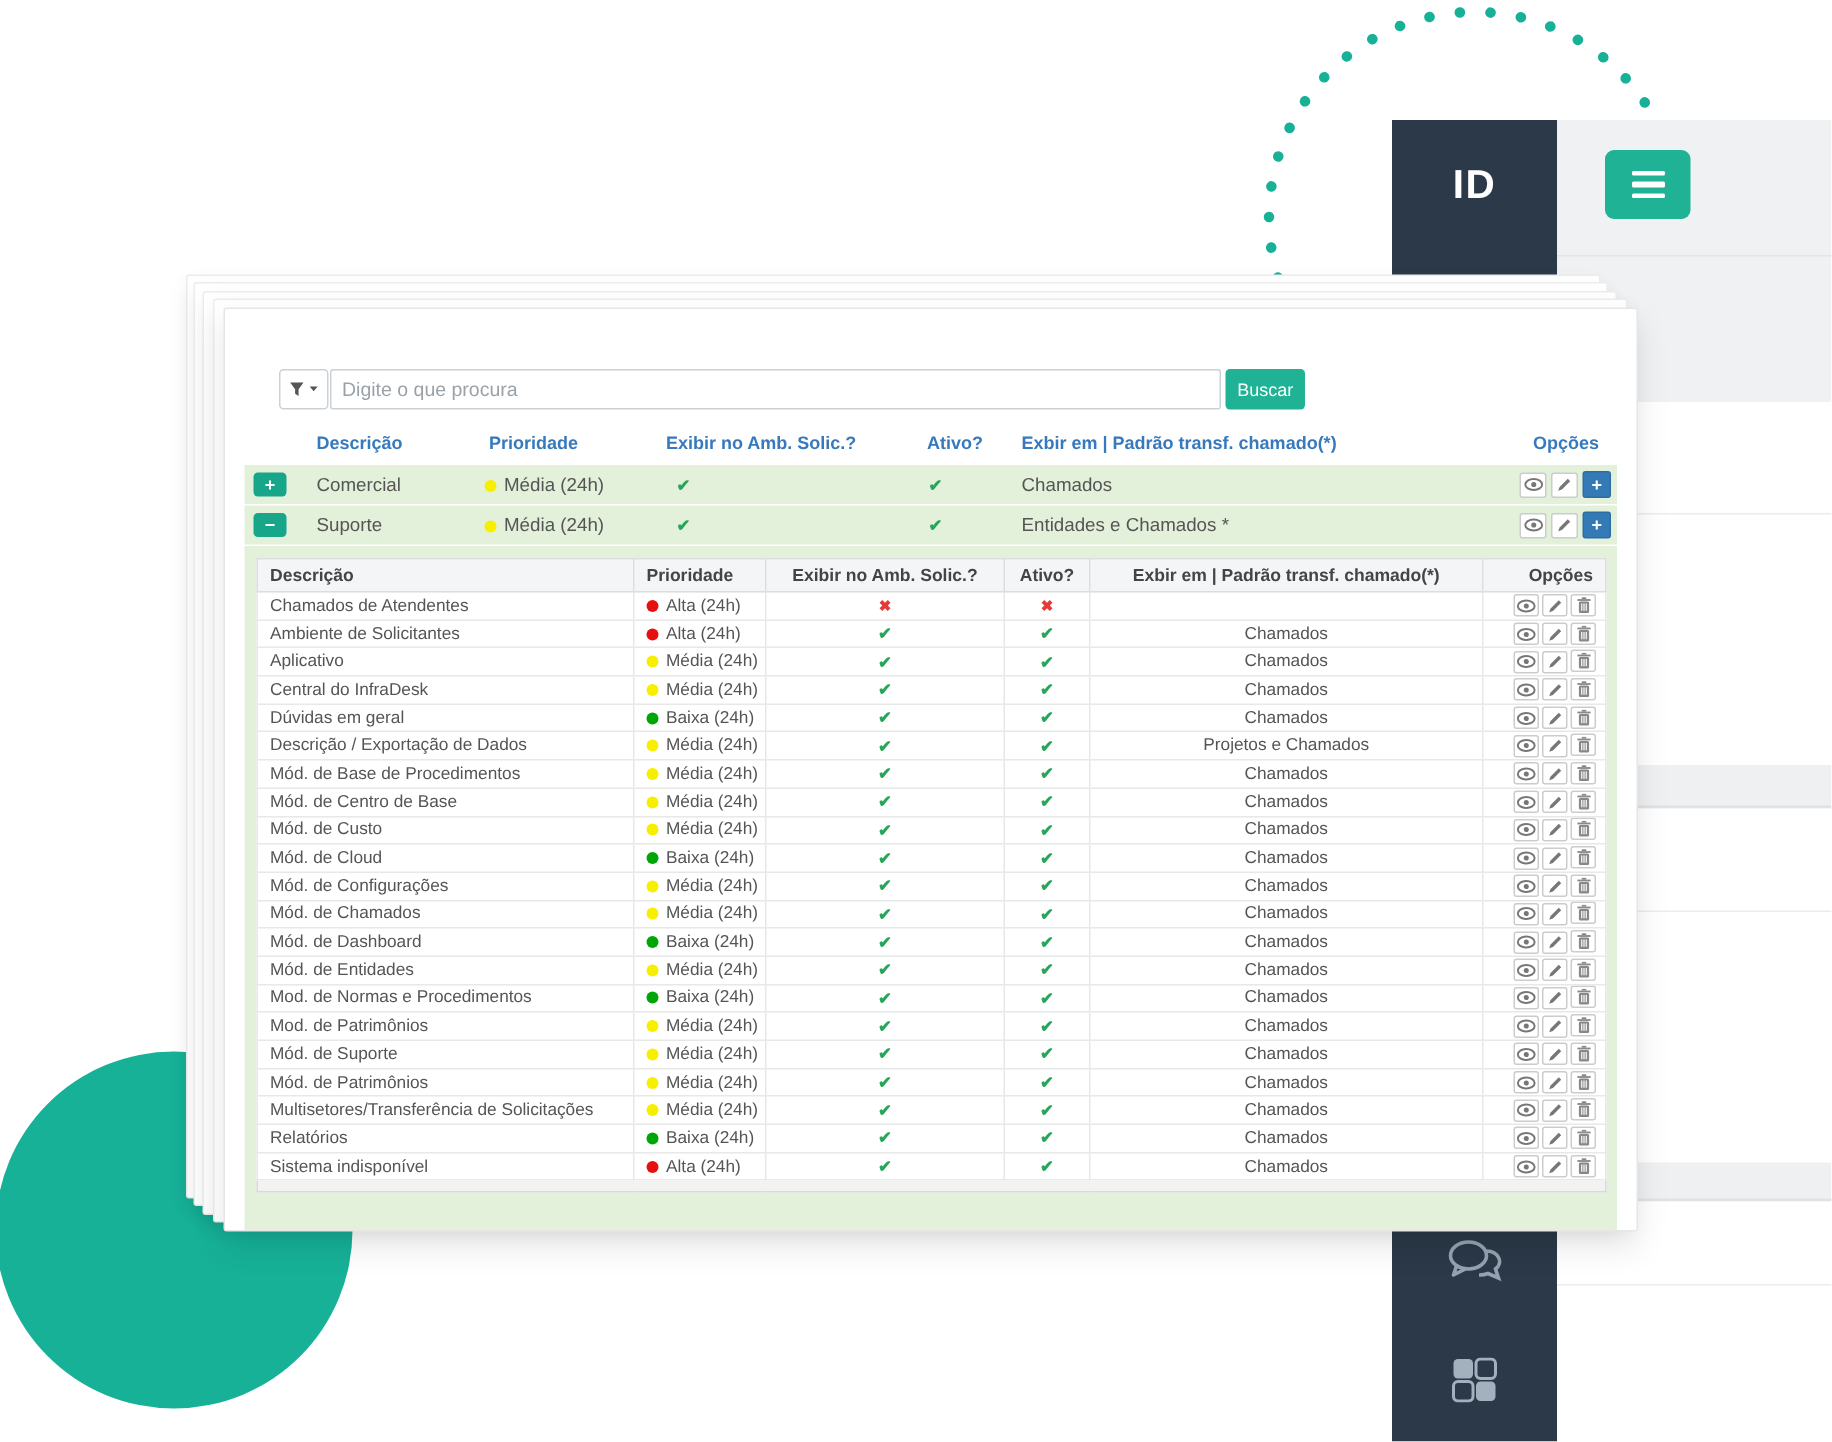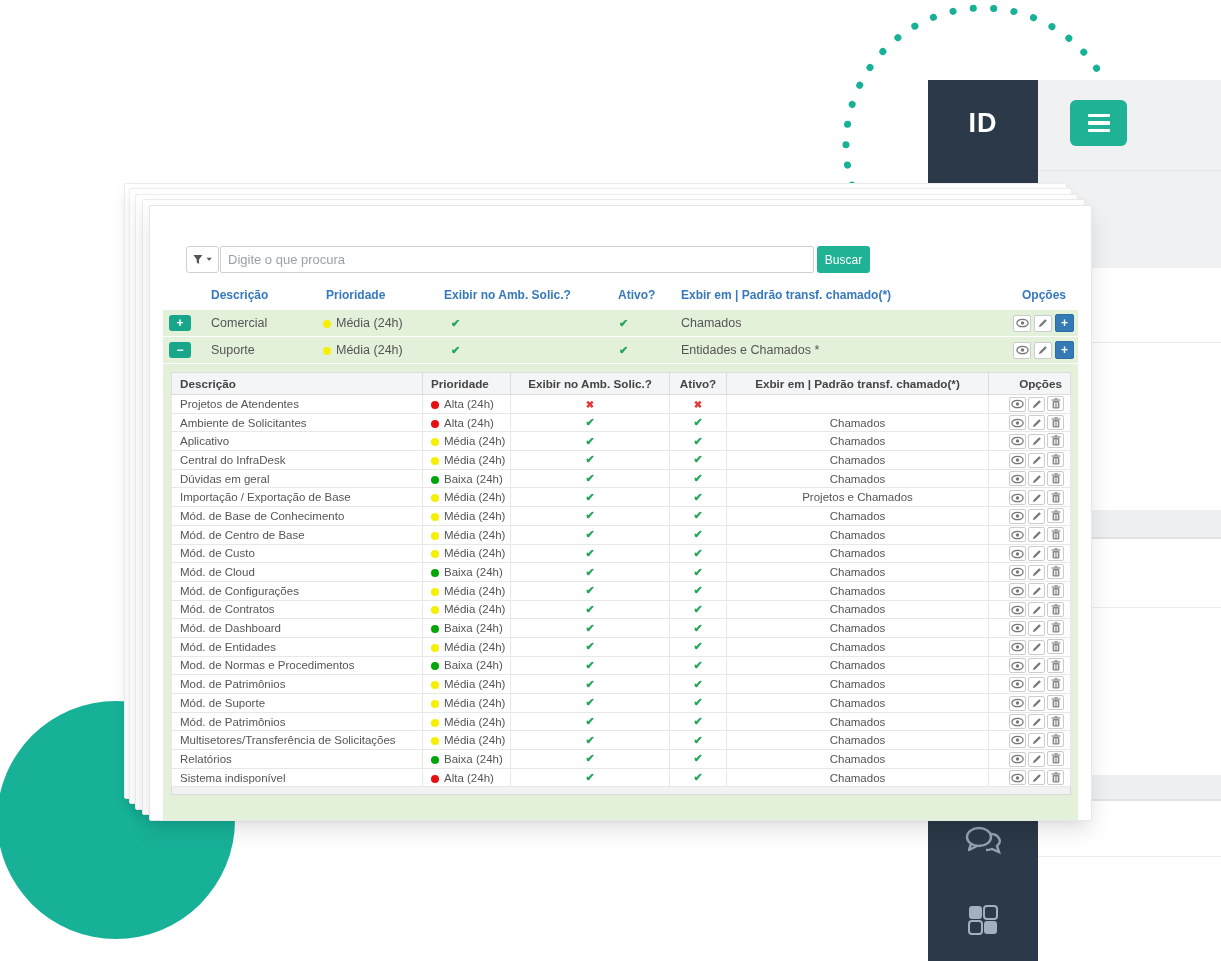--- a/index.html
+++ b/index.html
@@ -260,21 +260,21 @@
             <th style="text-align:left">Descrição</th>
             <th style="text-align:left">Prioridade</th>
             <th style="text-align:center">Exibir no Amb. Solic.?</th>
             <th style="text-align:center">Ativo?</th>
             <th style="text-align:center">Exbir em | Padrão transf. chamado(*)</th>
             <th style="text-align:right">Opções</th>
           </tr>
         </thead>
       <tbody id="sub-body">
           <tr>
-            <td>Projetos de Atendentes</td>
+            <td>Chamados de Atendentes</td>
             <td><span class="dot" style="background:#e61010"></span>Alta (24h)</td>
             <td class="cen"><span class="xmk">✖</span></td>
             <td class="cen"><span class="xmk">✖</span></td>
             <td class="cen"></td>
             <td class="opt"><button class="opt-btn ">
                 <svg width="13" height="10" viewBox="0 0 13 10">
                   <ellipse cx="6.5" cy="5" rx="5.6" ry="3.7" fill="none" stroke="#777" stroke-width="1.3"></ellipse>
                   <circle cx="6.5" cy="5" r="1.7" fill="#777"></circle>
                 </svg>
               </button><button class="opt-btn ">
@@ -390,21 +390,21 @@
                   <rect x="1.6" y="3" width="6.8" height="7.6" rx="1" fill="#888"></rect>
                   <rect x="0.6" y="1.4" width="8.8" height="1.2" fill="#888"></rect>
                   <rect x="3.5" y="0.2" width="3" height="1.2" fill="#888"></rect>
                   <line x1="3.5" y1="4.4" x2="3.5" y2="9.2" stroke="#fff" stroke-width="0.8"></line>
                   <line x1="5" y1="4.4" x2="5" y2="9.2" stroke="#fff" stroke-width="0.8"></line>
                   <line x1="6.5" y1="4.4" x2="6.5" y2="9.2" stroke="#fff" stroke-width="0.8"></line>
                 </svg>
               </button></td>
           </tr>
           <tr>
-            <td>Importação / Exportação de Base</td>
+            <td>Descrição / Exportação de Dados</td>
             <td><span class="dot" style="background:#f7ef00"></span>Média (24h)</td>
             <td class="cen"><span class="chk">✔</span></td>
             <td class="cen"><span class="chk">✔</span></td>
             <td class="cen">Projetos e Chamados</td>
             <td class="opt"><button class="opt-btn ">
                 <svg width="13" height="10" viewBox="0 0 13 10">
                   <ellipse cx="6.5" cy="5" rx="5.6" ry="3.7" fill="none" stroke="#777" stroke-width="1.3"></ellipse>
                   <circle cx="6.5" cy="5" r="1.7" fill="#777"></circle>
                 </svg>
               </button><button class="opt-btn ">
@@ -416,21 +416,21 @@
                   <rect x="1.6" y="3" width="6.8" height="7.6" rx="1" fill="#888"></rect>
                   <rect x="0.6" y="1.4" width="8.8" height="1.2" fill="#888"></rect>
                   <rect x="3.5" y="0.2" width="3" height="1.2" fill="#888"></rect>
                   <line x1="3.5" y1="4.4" x2="3.5" y2="9.2" stroke="#fff" stroke-width="0.8"></line>
                   <line x1="5" y1="4.4" x2="5" y2="9.2" stroke="#fff" stroke-width="0.8"></line>
                   <line x1="6.5" y1="4.4" x2="6.5" y2="9.2" stroke="#fff" stroke-width="0.8"></line>
                 </svg>
               </button></td>
           </tr>
           <tr>
-            <td>Mód. de Base de Conhecimento</td>
+            <td>Mód. de Base de Procedimentos</td>
             <td><span class="dot" style="background:#f7ef00"></span>Média (24h)</td>
             <td class="cen"><span class="chk">✔</span></td>
             <td class="cen"><span class="chk">✔</span></td>
             <td class="cen">Chamados</td>
             <td class="opt"><button class="opt-btn ">
                 <svg width="13" height="10" viewBox="0 0 13 10">
                   <ellipse cx="6.5" cy="5" rx="5.6" ry="3.7" fill="none" stroke="#777" stroke-width="1.3"></ellipse>
                   <circle cx="6.5" cy="5" r="1.7" fill="#777"></circle>
                 </svg>
               </button><button class="opt-btn ">
@@ -546,21 +546,21 @@
                   <rect x="1.6" y="3" width="6.8" height="7.6" rx="1" fill="#888"></rect>
                   <rect x="0.6" y="1.4" width="8.8" height="1.2" fill="#888"></rect>
                   <rect x="3.5" y="0.2" width="3" height="1.2" fill="#888"></rect>
                   <line x1="3.5" y1="4.4" x2="3.5" y2="9.2" stroke="#fff" stroke-width="0.8"></line>
                   <line x1="5" y1="4.4" x2="5" y2="9.2" stroke="#fff" stroke-width="0.8"></line>
                   <line x1="6.5" y1="4.4" x2="6.5" y2="9.2" stroke="#fff" stroke-width="0.8"></line>
                 </svg>
               </button></td>
           </tr>
           <tr>
-            <td>Mód. de Contratos</td>
+            <td>Mód. de Chamados</td>
             <td><span class="dot" style="background:#f7ef00"></span>Média (24h)</td>
             <td class="cen"><span class="chk">✔</span></td>
             <td class="cen"><span class="chk">✔</span></td>
             <td class="cen">Chamados</td>
             <td class="opt"><button class="opt-btn ">
                 <svg width="13" height="10" viewBox="0 0 13 10">
                   <ellipse cx="6.5" cy="5" rx="5.6" ry="3.7" fill="none" stroke="#777" stroke-width="1.3"></ellipse>
                   <circle cx="6.5" cy="5" r="1.7" fill="#777"></circle>
                 </svg>
               </button><button class="opt-btn ">

